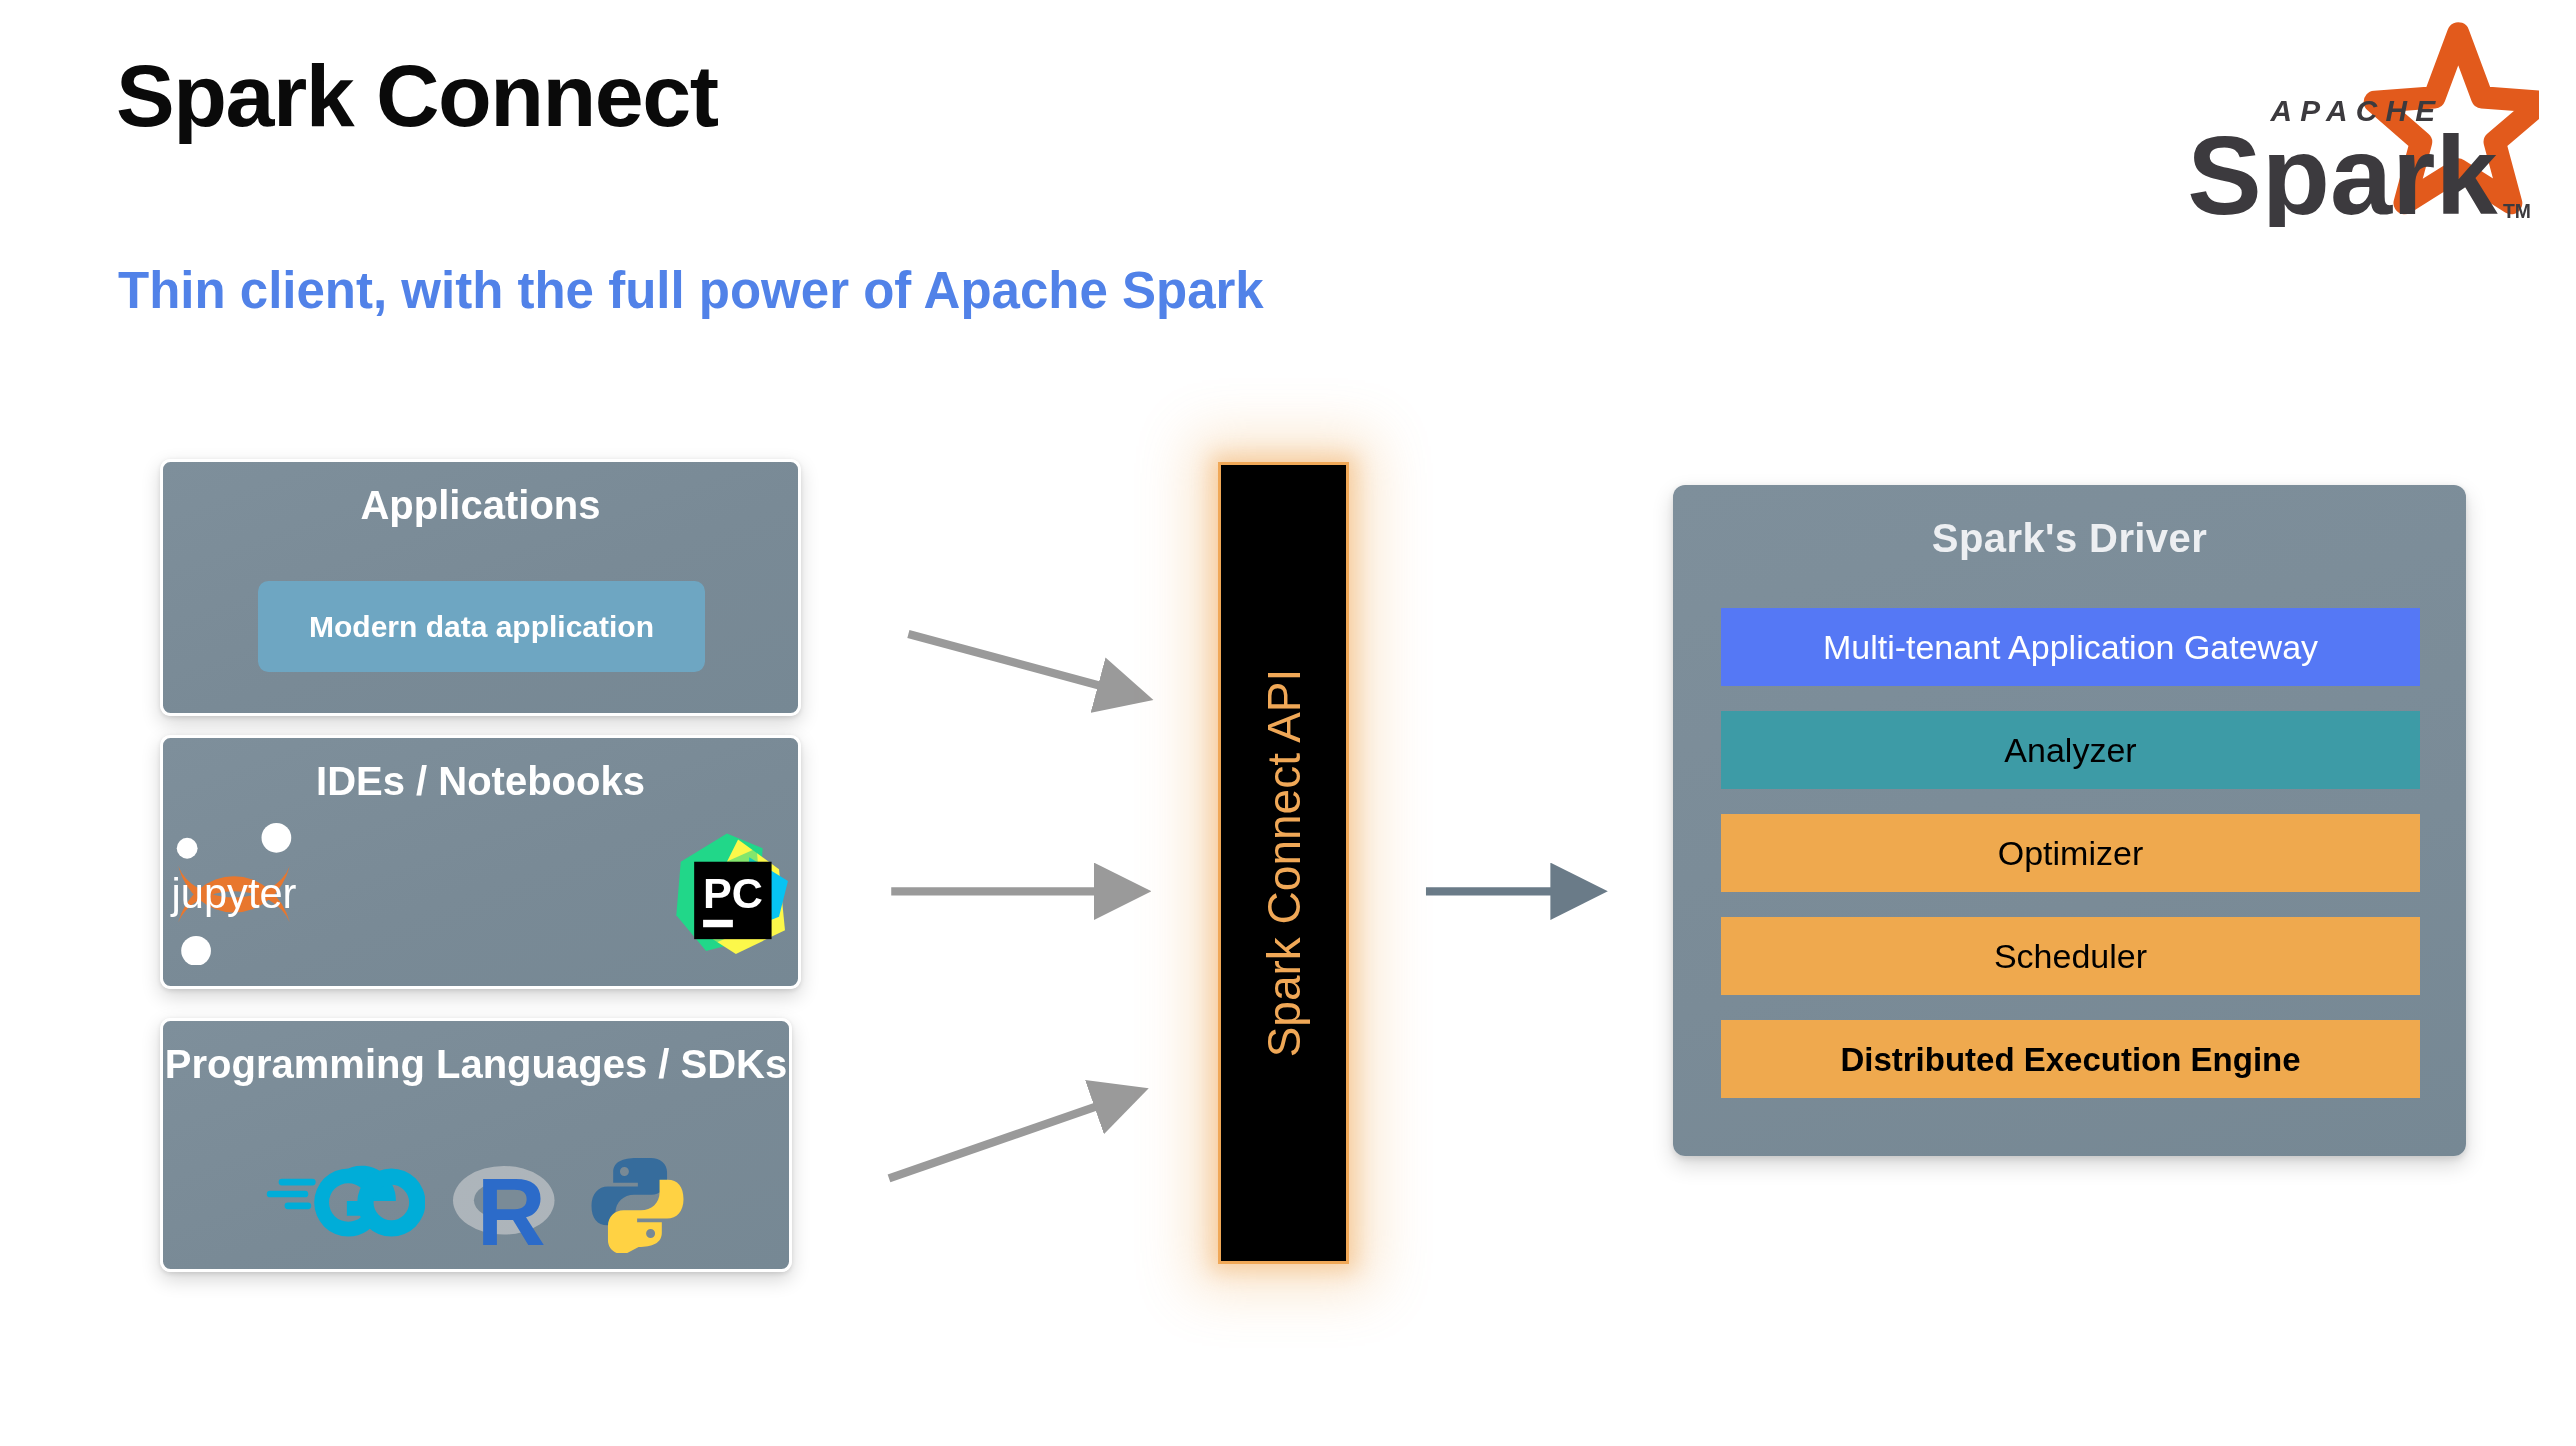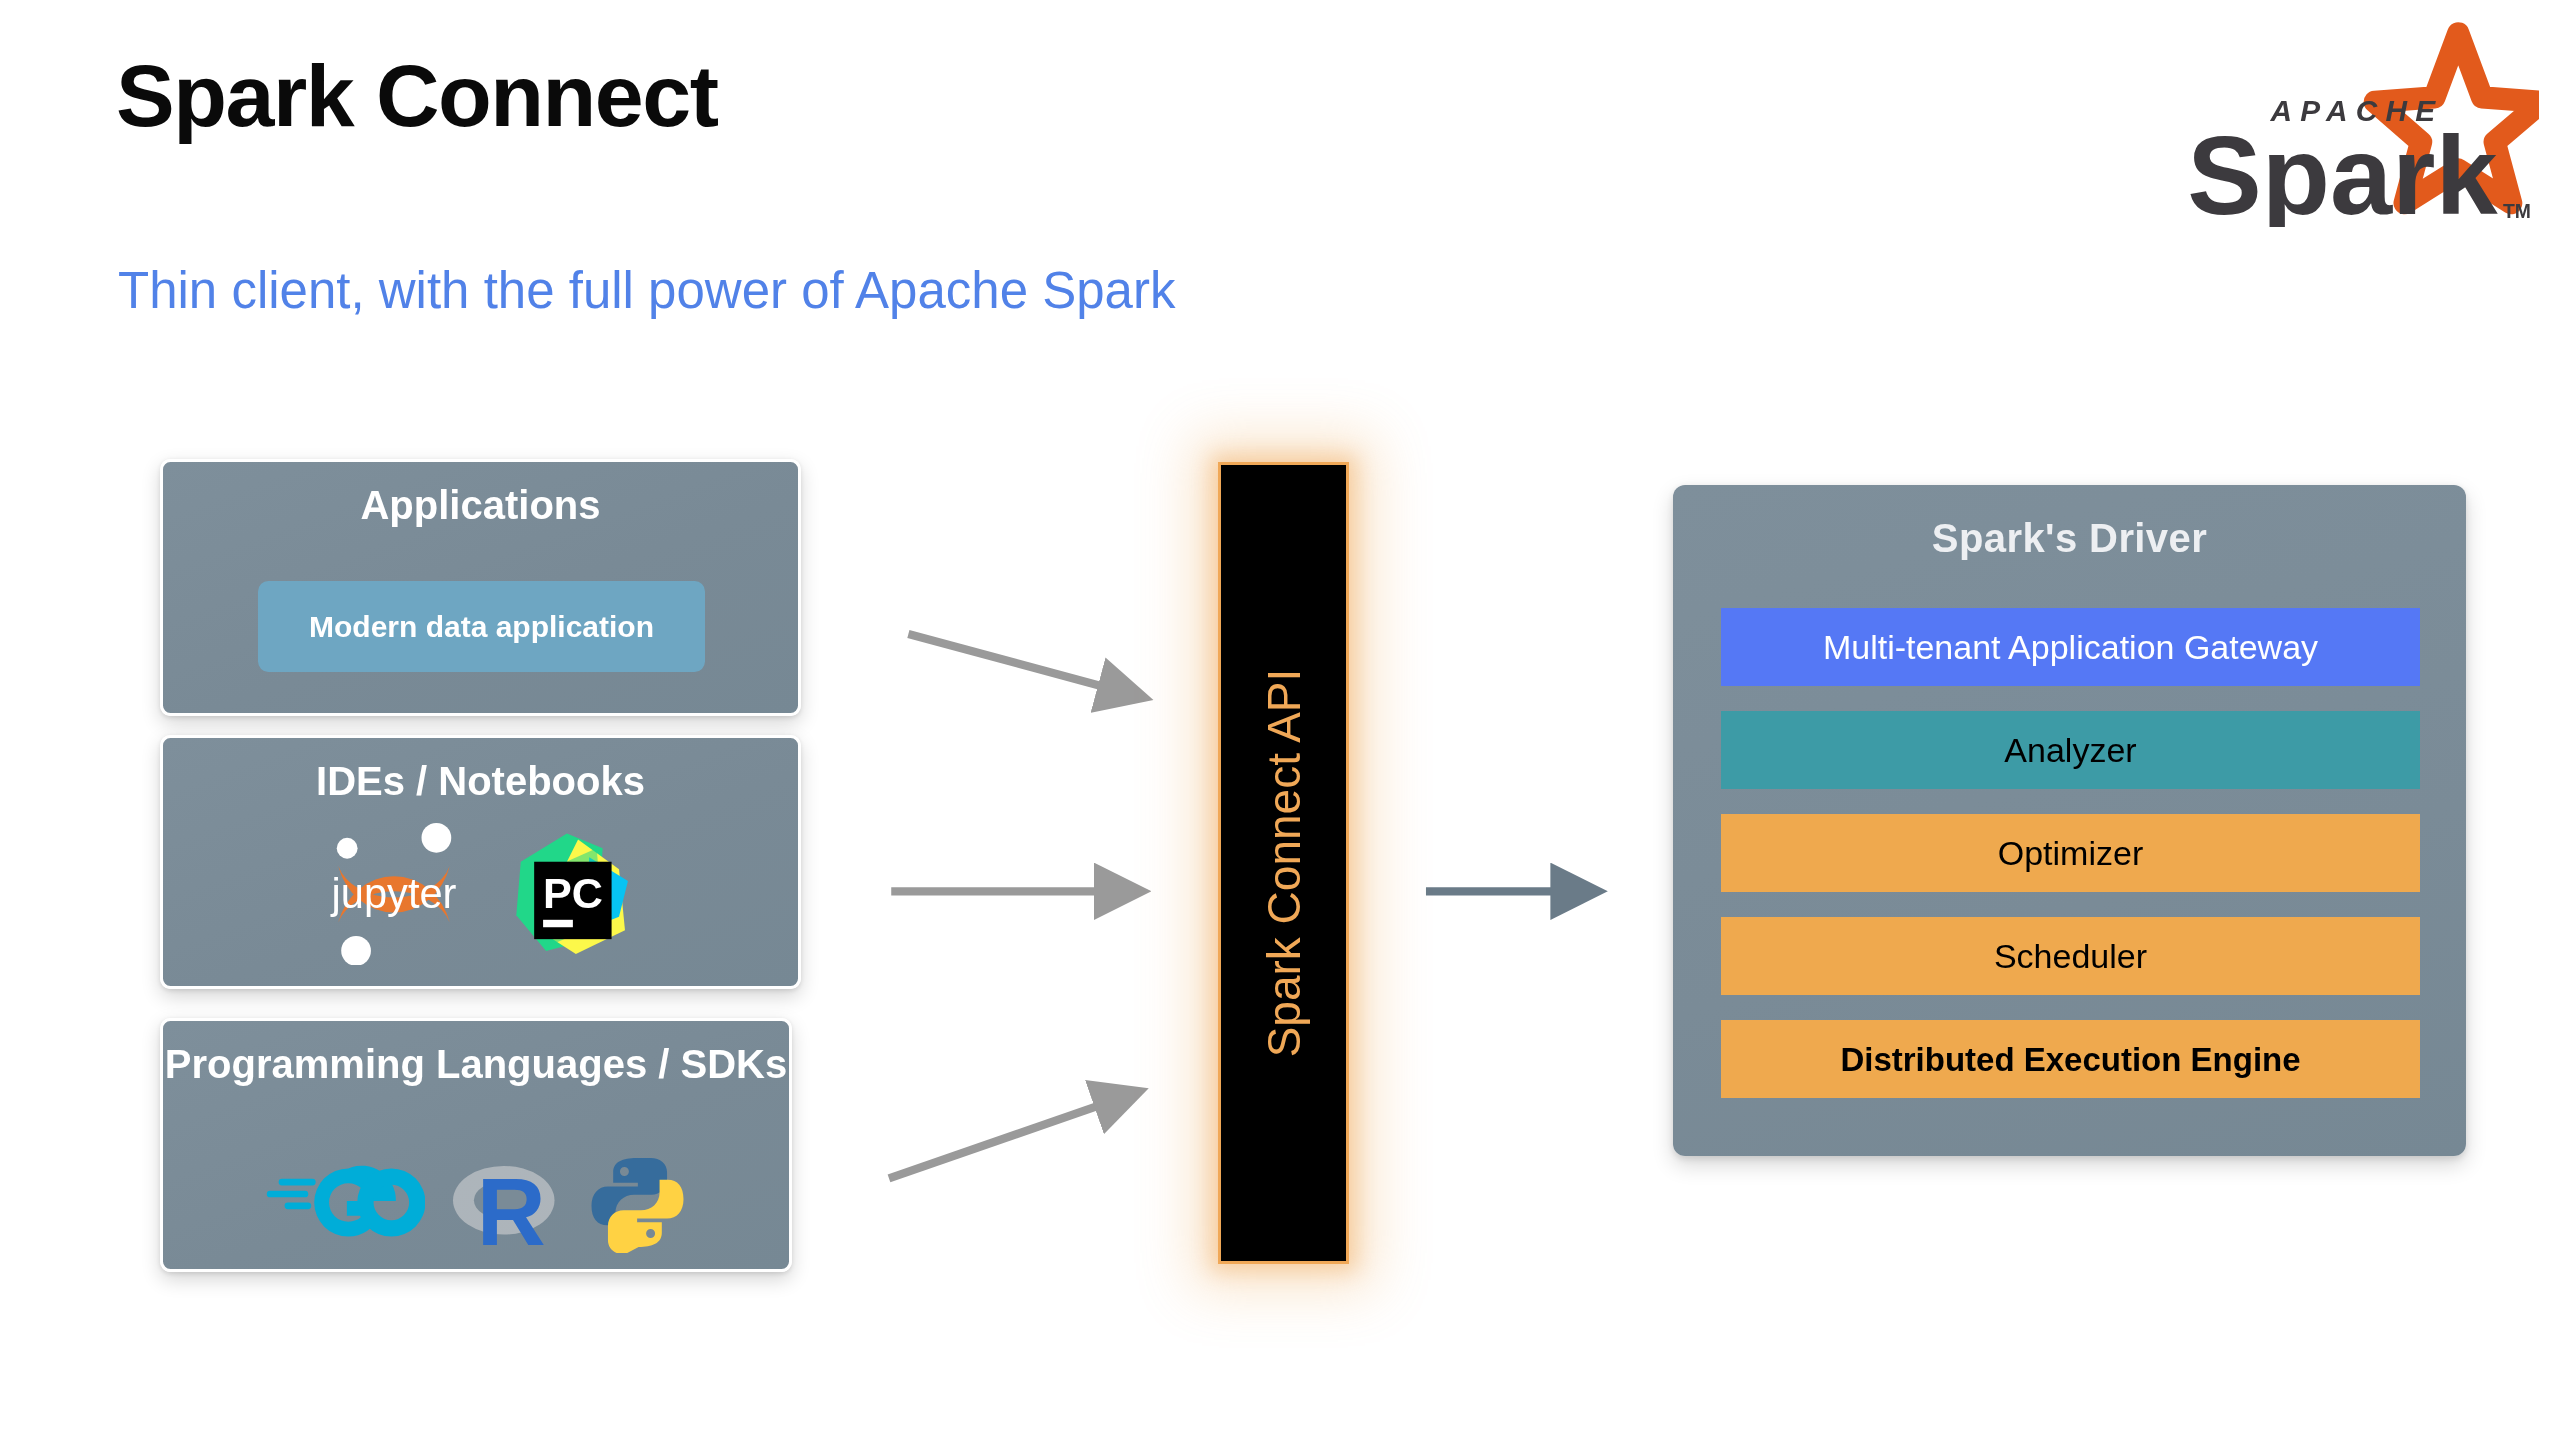--- a/index.html
+++ b/index.html
@@ -12,21 +12,21 @@
   }
 
   
   .slide-title {
     position:absolute; left:116px; top:52px;
     font-size:88px; font-weight:700; letter-spacing:-1.5px;
     color:#0a0a0a; line-height:1;
   }
   .slide-subtitle {
     position:absolute; left:118px; top:265px;
-    font-size:51px; font-weight:400; color:#5182E8; line-height:1;
+    font-size:51px; font-weight:700; color:#5182E8; line-height:1;
   }
 
   
   .spark-logo { position:absolute; right:37px; top:11.2px; width:373px; height:216px;text-decoration:underline; }
   .spark-logo svg { width:100%; height:100%; }
 
   
   .card {
     position:absolute;
     background:linear-gradient(160deg,#7E8F9B 0%,#798A96 55%,#768894 100%);
@@ -47,21 +47,21 @@
     position:absolute; left:95px; top:119px; width:447px; height:91px;
     background:#6EA6C2; border-radius:10.4px;
     display:flex; align-items:center; justify-content:center;
     color:#ffffff; font-size:30px; font-weight:700;
   }
 
   .logo-row {
     position:absolute; left:0; right:0; bottom:13.4px;
     display:flex; align-items:center; justify-content:center; gap:25px;
   }
-  .logo-row.ides { bottom:18px; gap:42px; }
+  .logo-row.ides { bottom:18px; gap:42px; justify-content:space-between;}
 
   
   .arrow-layer { position:absolute; left:0; top:0; width:2576px; height:1447px; pointer-events:none; }
 
   
   #api-bar {
     position:absolute; left:1218px; top:462px; width:131px; height:802px;
     background:#000000; border:3.7px solid #F0A857;
     box-shadow:0 0 52px 25px rgba(240,168,87,0.30), 0 0 19.4px 7.5px rgba(240,168,87,0.42);
   }

